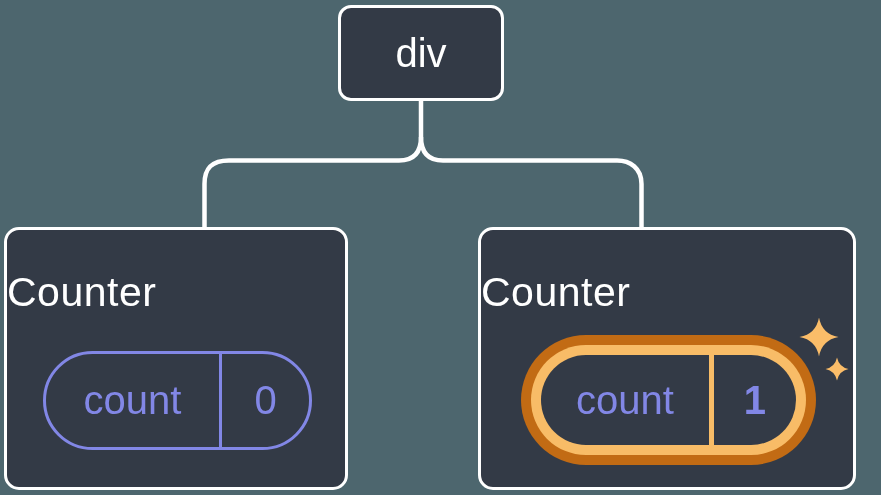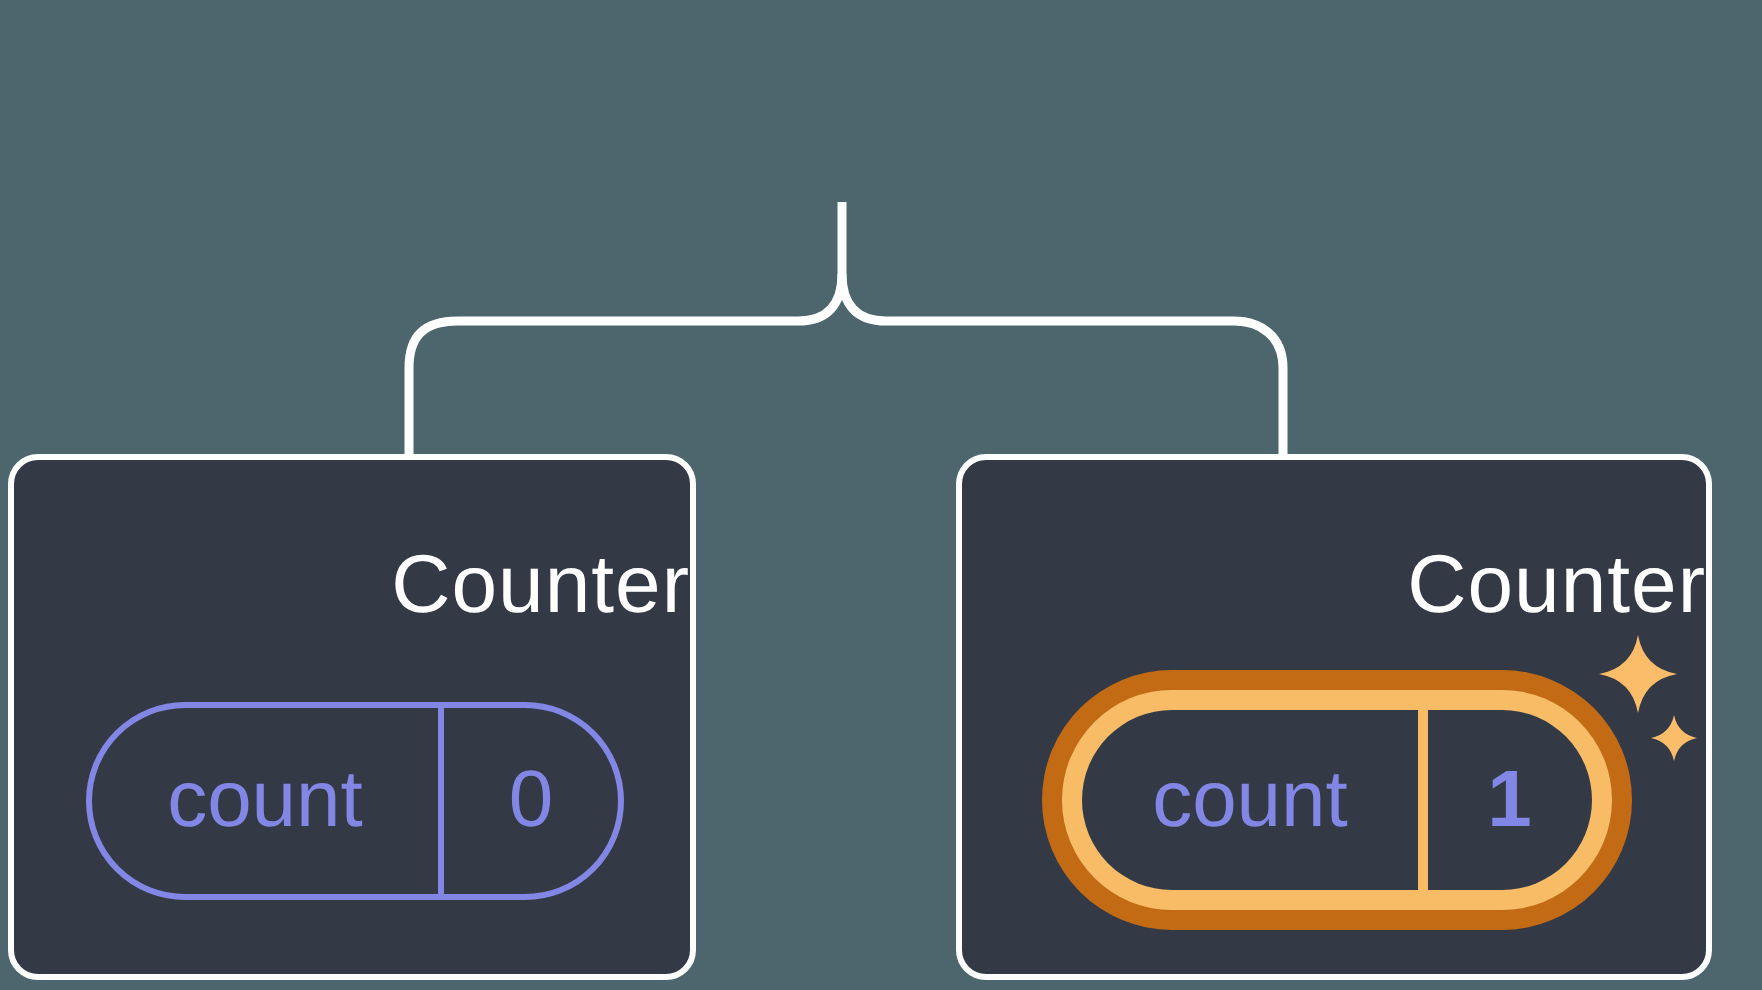--- a/index.html
+++ b/index.html
@@ -51,21 +51,21 @@
     top:227px;height:263px;
     box-sizing:border-box;
     background:var(--node-fill);
     border:3px solid var(--node-border);
     border-radius:15px;
   }
   .card-left{left:4px;width:344px;}
   .card-right{left:478px;width:378px;}
   .card-title{
     position:absolute;left:0;top:40px;width:100%;
-    text-align:right;
+    text-align:left;
     color:var(--title-text);
     font-size:41px;line-height:1.1;
     letter-spacing:0.5px;
   }
   
   .pill-plain{
     position:absolute;left:36px;top:121px;
     width:269px;height:99px;
     box-sizing:border-box;
     border:3px solid var(--state-accent);
@@ -132,20 +132,23 @@
 <body>
 
 <div class="scene">
 
   <svg class="connector" viewBox="0 0 881 495" xmlns="http://www.w3.org/2000/svg" aria-hidden="true">
     <path d="M421 101 L421 137"></path>
     <path d="M421 137 C421 153 413 160.5 399 160.5 L229 160.5 C212 160.5 204.5 168 204.5 184 L204.5 229"></path>
     <path d="M421 137 C421 153 429 160.5 443 160.5 L617 160.5 C630 160.5 641.5 168 641.5 184 L641.5 229"></path>
   </svg>
 
+  <div class="node-root">
+    <span>div</span>
+  </div>
 
   <div class="card card-left">
     <div class="card-title">Counter</div>
     <div class="pill-plain">
       <span class="pill-key">count</span>
       <span class="pill-divider"></span>
       <span class="pill-value">0</span>
     </div>
   </div>
 

